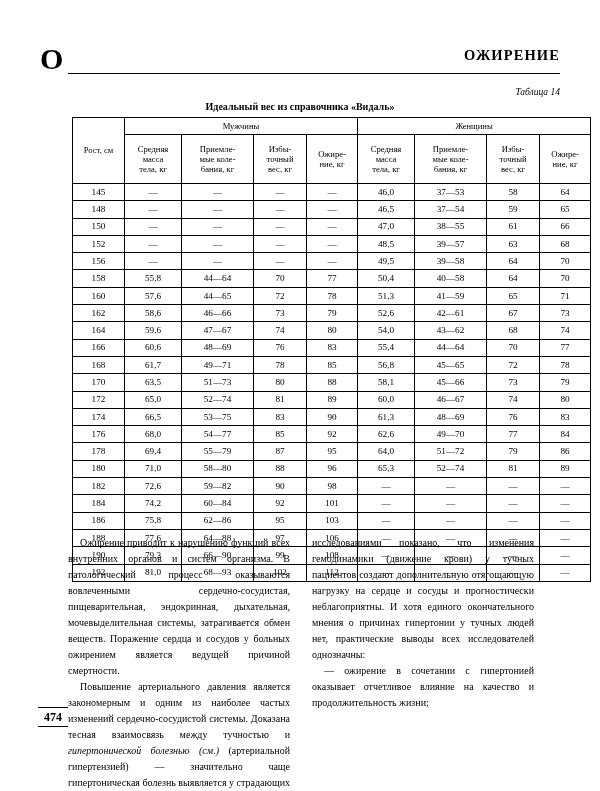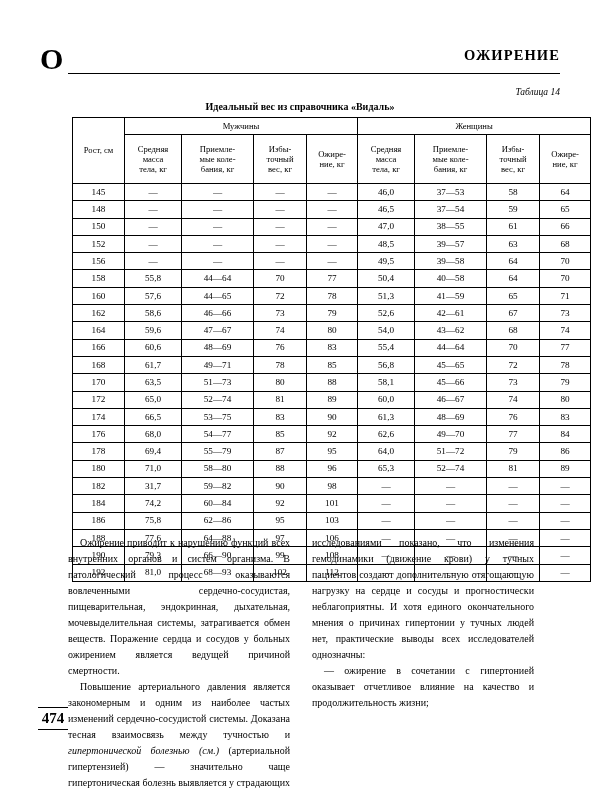--- a/index.html
+++ b/index.html
@@ -144,21 +144,21 @@
 
   
   .folio {
     position: absolute;
     left: 30px;
     top: 707px;
     width: 46px;
     text-align: center;
   }
   .folio-num {
-    font-size: 15px;
+    font-size: 12px;
     font-weight: bold;
     line-height: 1;
     padding: 3px 0 3px 0;
     font-family: "Liberation Serif", serif;
   }
   .folio-rule-top,
   .folio-rule-bot {
     border-top: 1.3px solid #000;
     width: 30px;
     margin: 0 auto;
@@ -423,21 +423,21 @@
             <td>58—80</td>
             <td>88</td>
             <td>96</td>
             <td>65,3</td>
             <td>52—74</td>
             <td>81</td>
             <td>89</td>
           </tr>
           <tr>
             <td>182</td>
-            <td>31,7</td>
+            <td>72,6</td>
             <td>59—82</td>
             <td>90</td>
             <td>98</td>
             <td>—</td>
             <td>—</td>
             <td>—</td>
             <td>—</td>
           </tr>
           <tr>
             <td>184</td>

